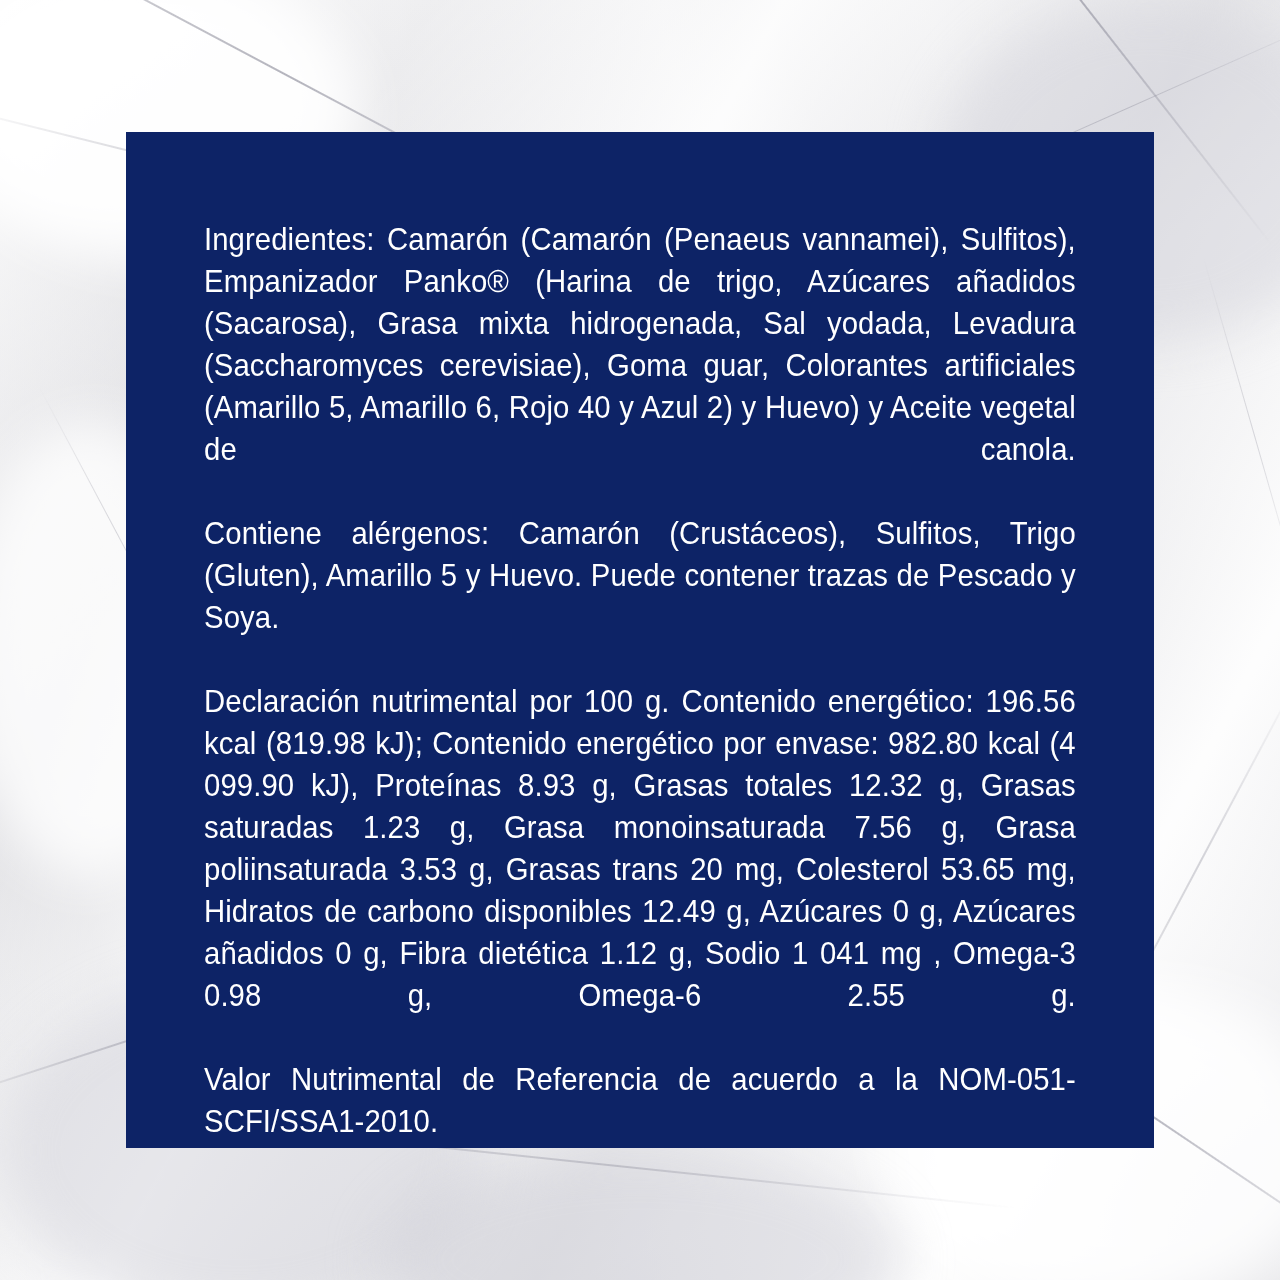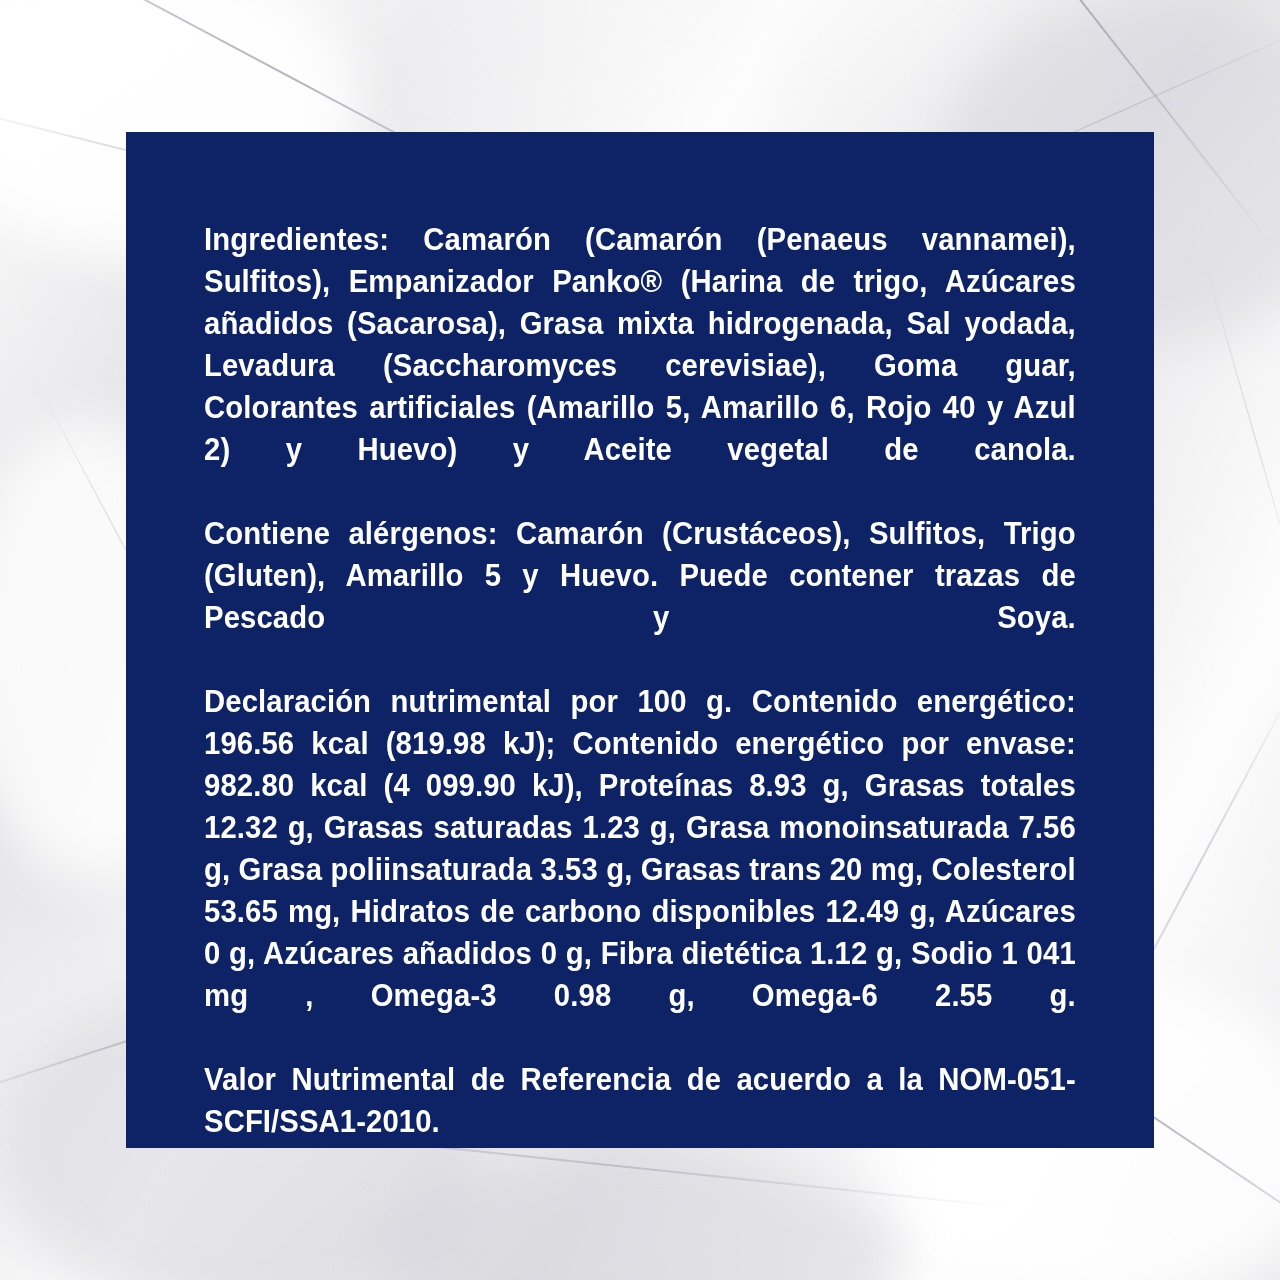--- a/index.html
+++ b/index.html
@@ -66,21 +66,20 @@
   #label-panel {
     position: absolute;
     left: 126px;
     top: 132px;
     width: 1028px;
     height: 1016px;
     background-color: #0d2366;
     box-sizing: border-box;
     padding: 86px 78px 0 78px;
     overflow: hidden;
-    font-weight: bold;
   }
 
   .label-text {
     color: #ffffff;
     font-family: "Liberation Sans", sans-serif;
     font-size: 31.5px;
     line-height: 42px;
     letter-spacing: 0.1px;
     margin: 0 0 0 0;
     text-align: justify;

